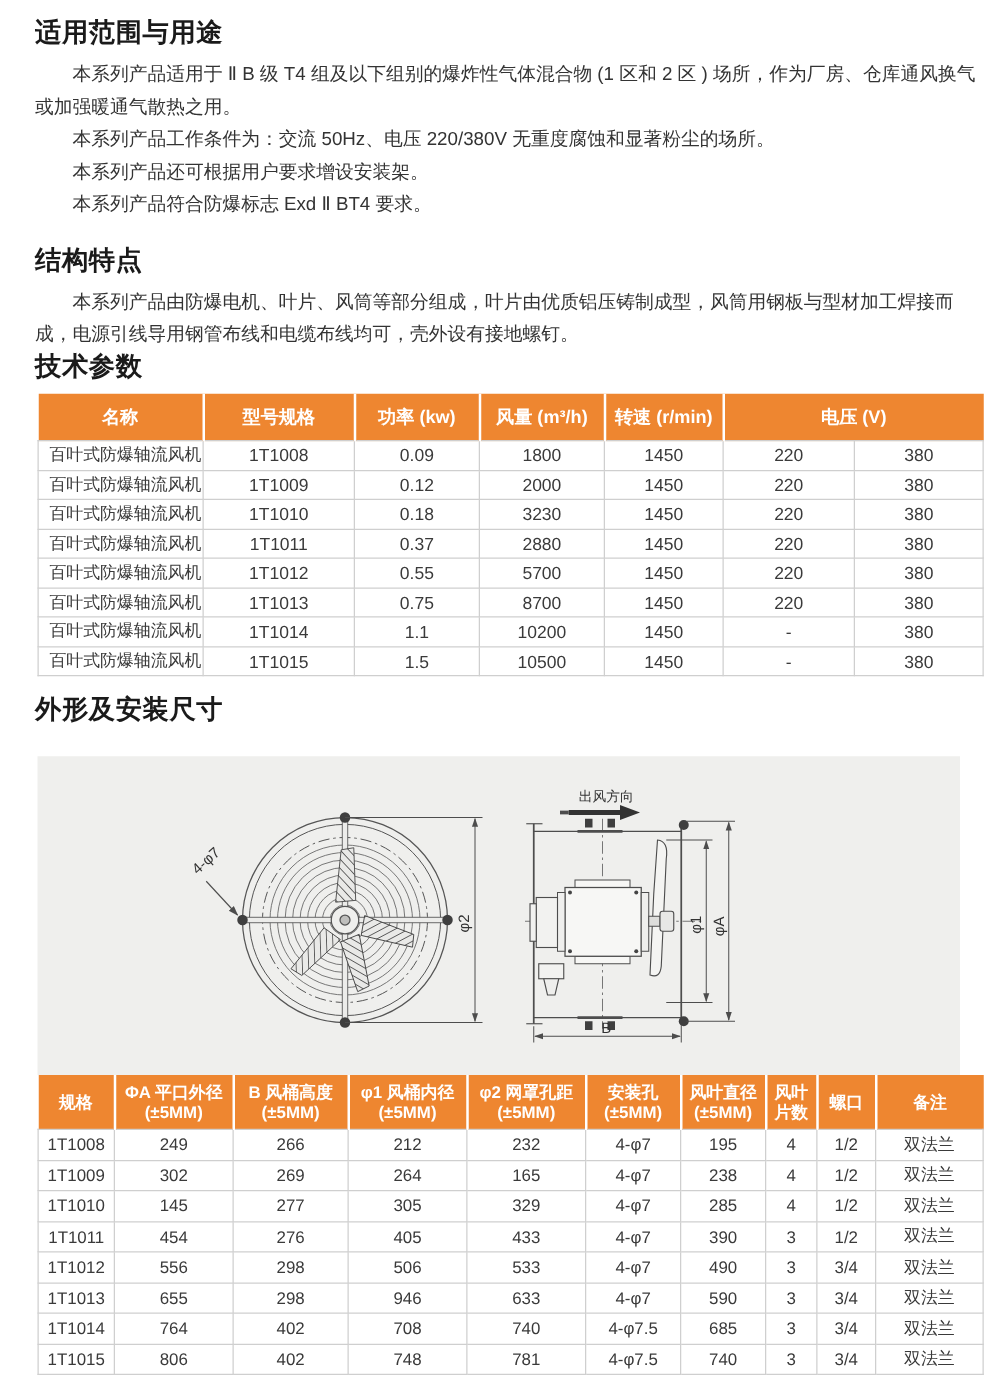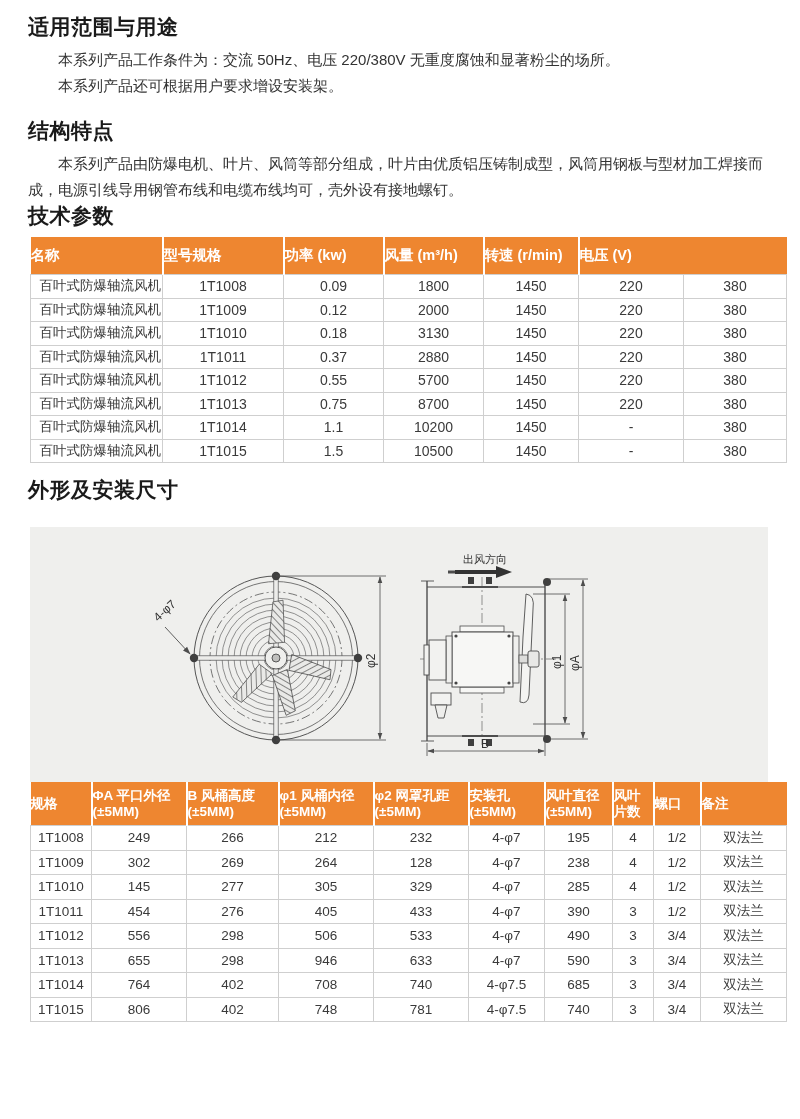--- a/index.html
+++ b/index.html
@@ -18,21 +18,21 @@
   #sec-tech h2{margin-top:0;margin-bottom:9px;}
   #sec-dims h2{margin-top:14px;margin-bottom:25px;}
   p.body{font-size:15px;line-height:26px;margin:0;text-indent:2em;color:#333;}
 
   table.spec{
     width:756px;margin-left:2px;border-collapse:collapse;table-layout:fixed;
     background:#fff;
   }
   table.spec thead th{
     background:var(--accent,#ee8630);color:#fff;font-weight:700;
-    border-right:2.5px solid #fff;padding:0;text-align:left;
+    border-right:2.5px solid #fff;padding:0;text-align:center;
   }
   table.spec thead th:last-child{border-right:none;}
   table.spec tbody td{
     border:1px solid #cfcfcf;text-align:center;color:#3a3a3a;
     padding:0 1px;background:#fff;
   }
   #tech-table thead th{height:37px;font-size:14.5px;}
   #tech-table tbody td{height:22.5px;font-size:14px;}
   #tech-table tbody td.name-col{
     text-align:right;padding-left:3px;font-size:13.5px;white-space:nowrap;
@@ -45,22 +45,24 @@
   svg.diagram{display:block;margin-left:2px;background:#efefed;}
   svg.diagram text{font-family:"Liberation Sans","DejaVu Sans",sans-serif;}
 </style>
 </head>
 <body>
 
 <div class="page">
 
   <section id="sec-usage">
     <h2 class="sec-title">适用范围与用途</h2>
+    <p class="body">本系列产品适用于 Ⅱ B 级 T4 组及以下组别的爆炸性气体混合物 (1 区和 2 区 ) 场所，作为厂房、仓库通风换气或加强暖通气散热之用。</p>
     <p class="body">本系列产品工作条件为：交流 50Hz、电压 220/380V 无重度腐蚀和显著粉尘的场所。</p>
     <p class="body">本系列产品还可根据用户要求增设安装架。</p>
+    <p class="body">本系列产品符合防爆标志 Exd Ⅱ BT4 要求。</p>
   </section>
 
   <section id="sec-structure">
     <h2 class="sec-title">结构特点</h2>
     <p class="body">本系列产品由防爆电机、叶片、风筒等部分组成，叶片由优质铝压铸制成型，风筒用钢板与型材加工焊接而成，电源引线导用钢管布线和电缆布线均可，壳外设有接地螺钉。</p>
   </section>
 
   <section id="sec-tech">
     <h2 class="sec-title">技术参数</h2>
     <table class="spec" id="tech-table">
@@ -99,21 +101,21 @@
             <td>0.12</td>
             <td>2000</td>
             <td>1450</td>
             <td>220</td>
             <td>380</td>
           </tr>
           <tr>
             <td class="name-col">百叶式防爆轴流风机</td>
             <td>1T1010</td>
             <td>0.18</td>
-            <td>3130</td>
+            <td>3230</td>
             <td>1450</td>
             <td>220</td>
             <td>380</td>
           </tr>
           <tr>
             <td class="name-col">百叶式防爆轴流风机</td>
             <td>1T1011</td>
             <td>0.37</td>
             <td>2880</td>
             <td>1450</td>
@@ -369,21 +371,21 @@
             <td>195</td>
             <td>4</td>
             <td>1/2</td>
             <td>双法兰</td>
           </tr>
           <tr>
             <td>1T1009</td>
             <td>302</td>
             <td>269</td>
             <td>264</td>
-            <td>128</td>
+            <td>165</td>
             <td>4-φ7</td>
             <td>238</td>
             <td>4</td>
             <td>1/2</td>
             <td>双法兰</td>
           </tr>
           <tr>
             <td>1T1010</td>
             <td>145</td>
             <td>277</td>

